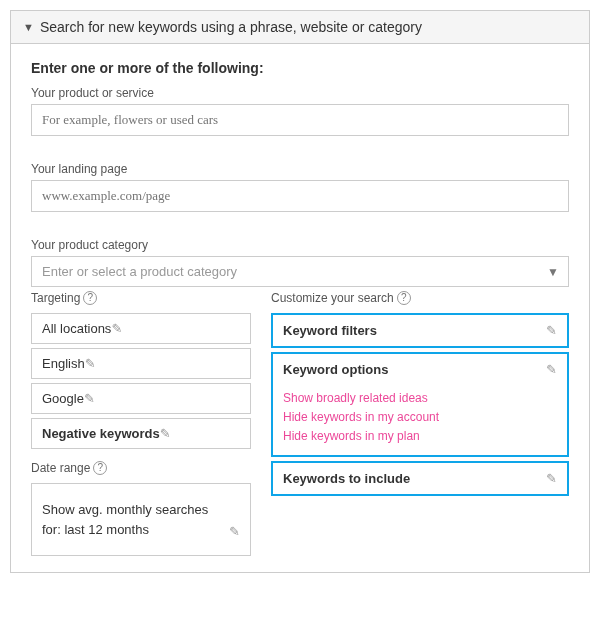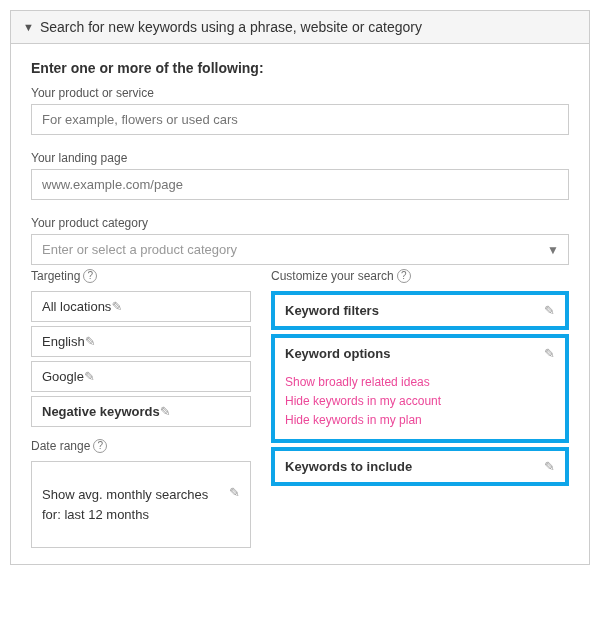--- a/index.html
+++ b/index.html
@@ -53,22 +53,23 @@
       margin-bottom: 4px;
     }
 
     .text-input {
       width: 100%;
       border: 1px solid #ccc;
       padding: 7px 10px;
       font-size: 13px;
       color: #999;
       background: #fff;
-      margin-bottom: 16px;
+      margin-bottom: 26px;
       outline: none;
+      font-family: Liberation Serif, serif;
     }
 
     .select-wrapper {
       position: relative;
       width: 100%;
       margin-bottom: 4px;
     }
 
     .select-input {
       width: 100%;
@@ -153,43 +154,43 @@
       font-size: 13px;
       cursor: pointer;
     }
 
     .date-range-section {
       margin-top: 12px;
     }
 
     .date-range-box {
       border: 1px solid #ccc;
-      padding: 23px 10px;
-      display: flex;
-      align-items: flex-start;
+      padding: 16px 10px;
+      display: flex;
+      align-items: flex-end;
       justify-content: space-between;
       background: #fff;
       min-height: 60px;
     }
 
     .date-range-text {
       font-size: 13px;
       color: #333;
       line-height: 1.5;
     }
 
     .keyword-options-sub {
       font-size: 12px;
       color: #ec4899;
       margin-top: 12px;
       line-height: 1.6;
     }
 
     .right-option-row {
-      border: 4px solid #0ea5e9;
+      border: 2px solid #0ea5e9;
       padding: 8px 10px;
       margin-bottom: 4px;
       display: flex;
       align-items: flex-start;
       justify-content: space-between;
       background: #fff;
       cursor: pointer;
     }
 
     .right-option-label {

